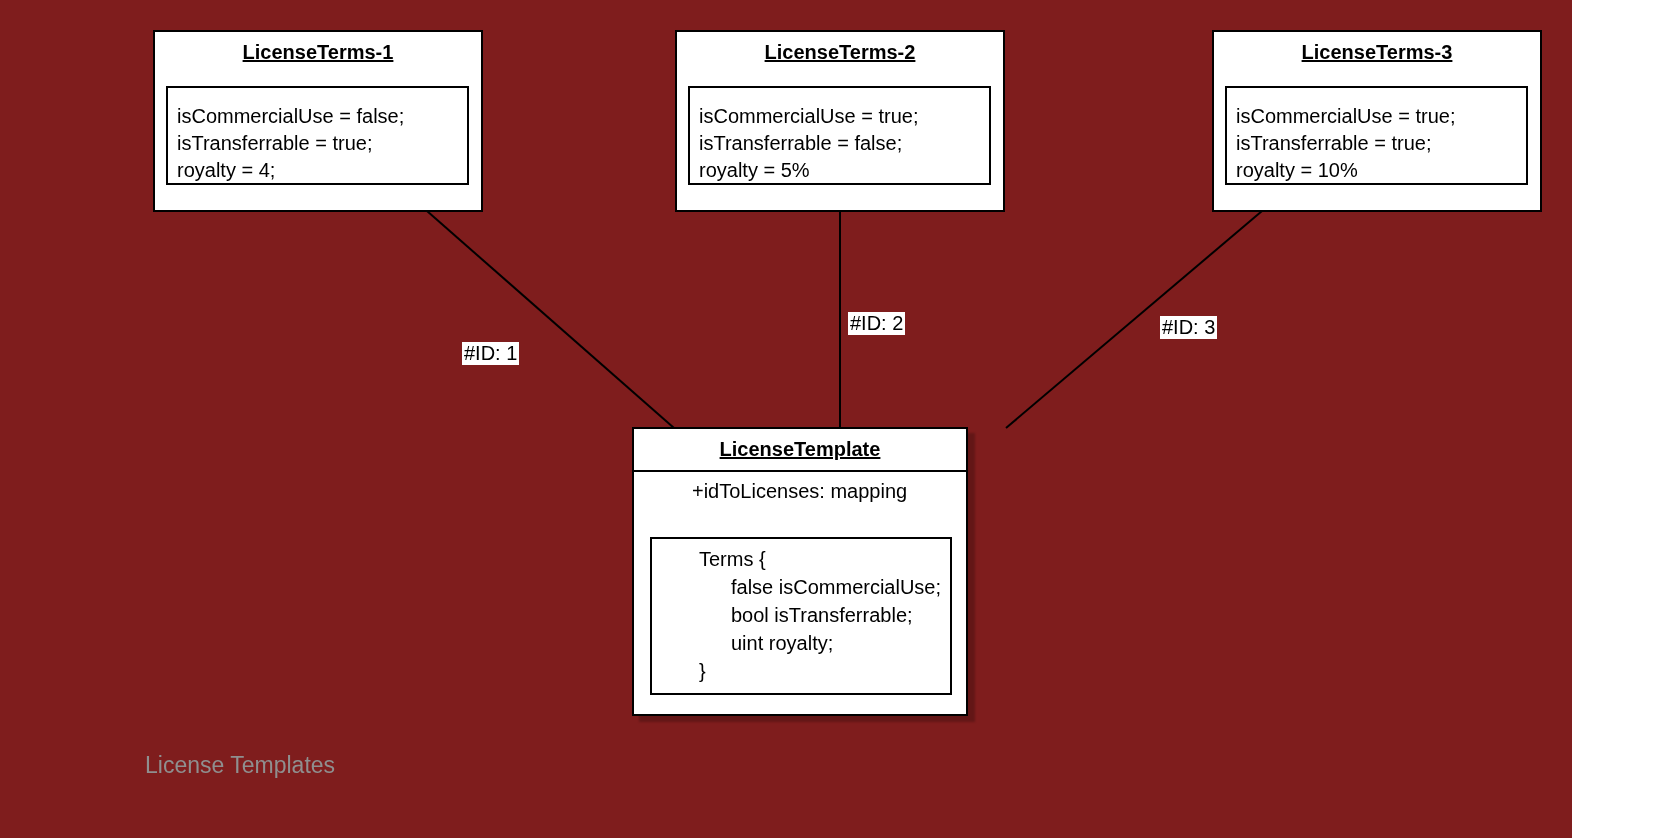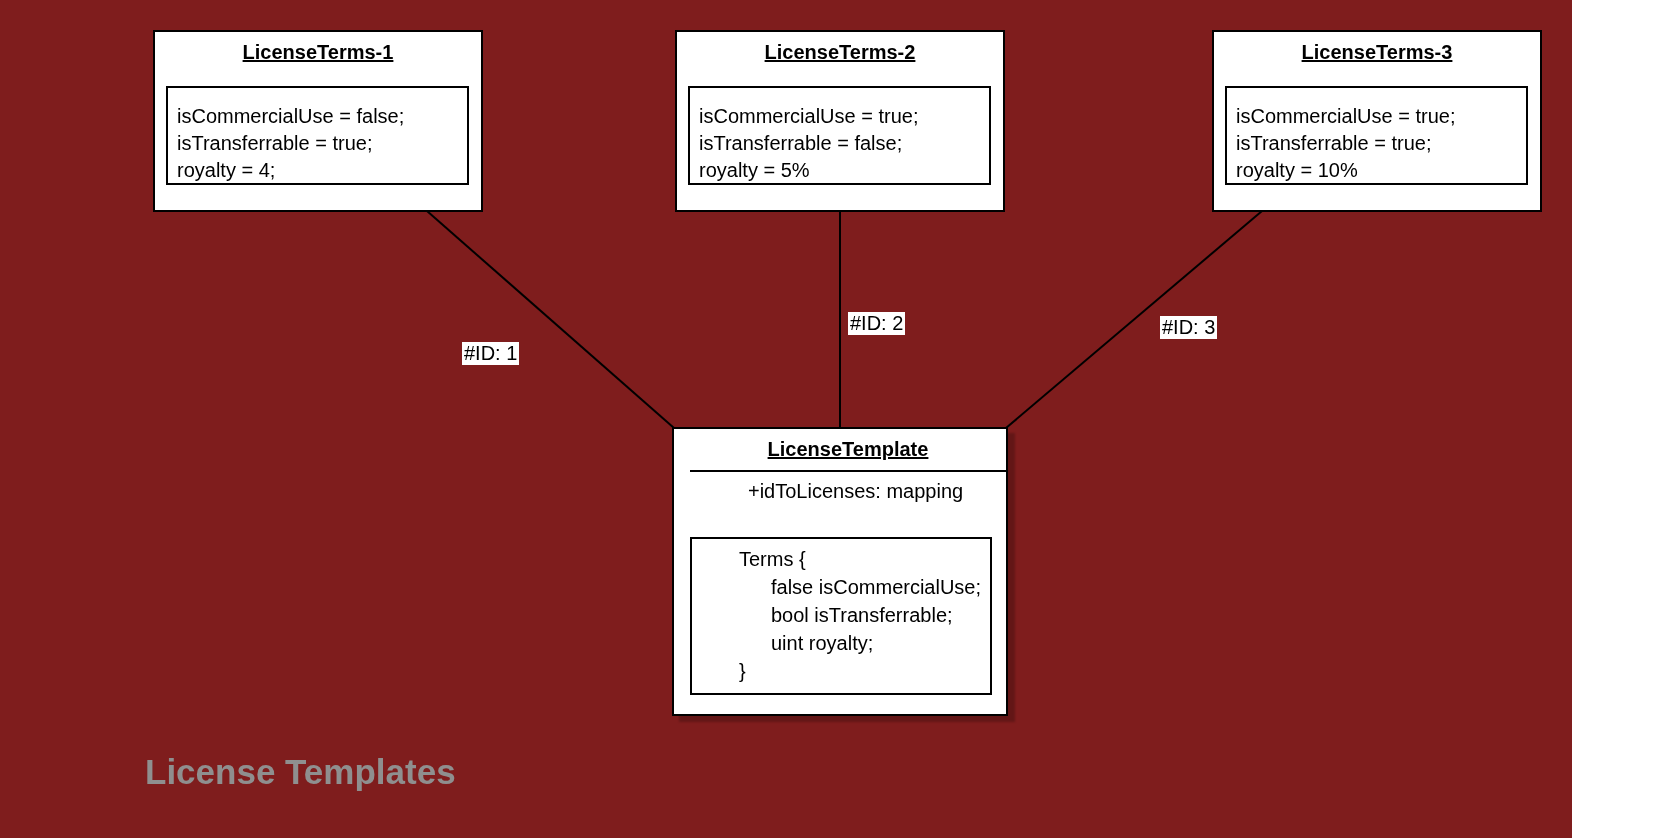--- a/index.html
+++ b/index.html
@@ -48,26 +48,25 @@
     top: 54px;
     height: 99px;
     border: 2px solid #000000;
     box-sizing: border-box;
     padding: 15px 9px;
     line-height: 27px;
     background: #ffffff;
   }
   .prop-line { white-space: nowrap; }
   .template-node {
-    left: 672px;
+    left: 632px;
     top: 427px;
     width: 336px;
     height: 289px;
     box-shadow: 7px 6px 2px rgba(0, 0, 0, 0.22);
-    padding-left: 16px;
   }
   .template-titlebar {
     height: 43px;
     border-bottom: 2px solid #000000;
     box-sizing: border-box;
   }
   .template-attr {
     padding: 8px 10px 0 10px;
     white-space: nowrap;
     margin-left: 48px;
@@ -91,22 +90,22 @@
     font-size: 20px;
     color: #000000;
     background: #ffffff;
     padding: 0 2px;
     white-space: nowrap;
   }
   .caption {
     position: absolute;
     left: 145px;
     top: 752px;
-    font-size: 35px;
-    font-weight: bold;
+    font-size: 23px;
+    font-weight: normal;
     color: #8f8f8f;
     white-space: nowrap;
   }
 </style>
 </head>
 <body>
 
 <div class="canvas">
 
   <svg class="edges" viewBox="0 0 1680 838">

